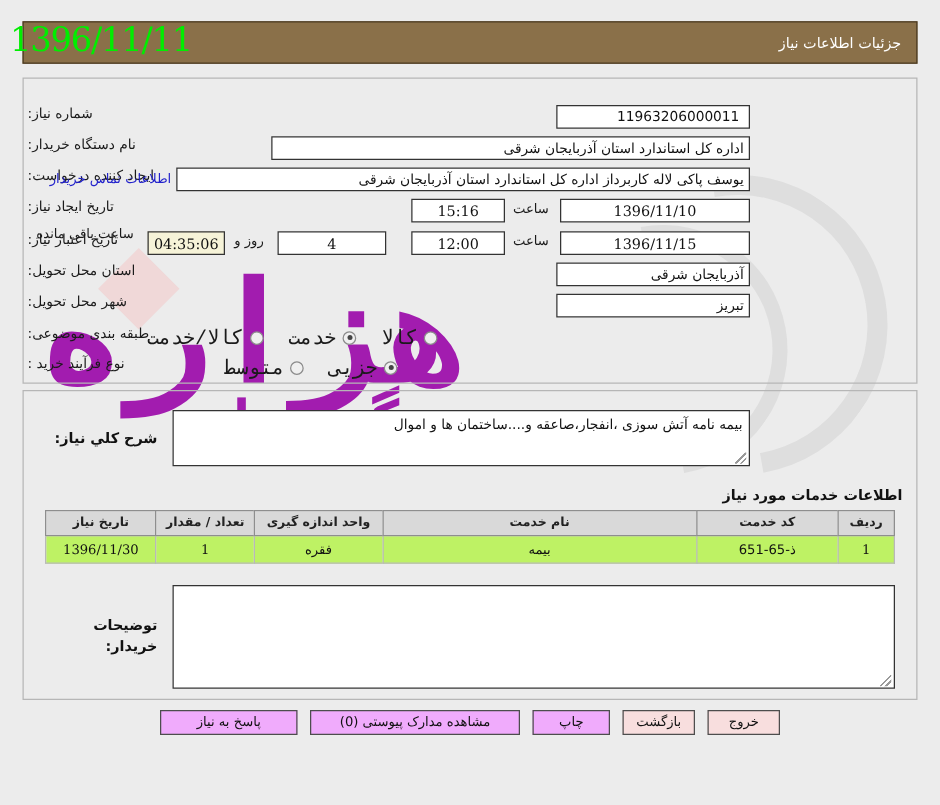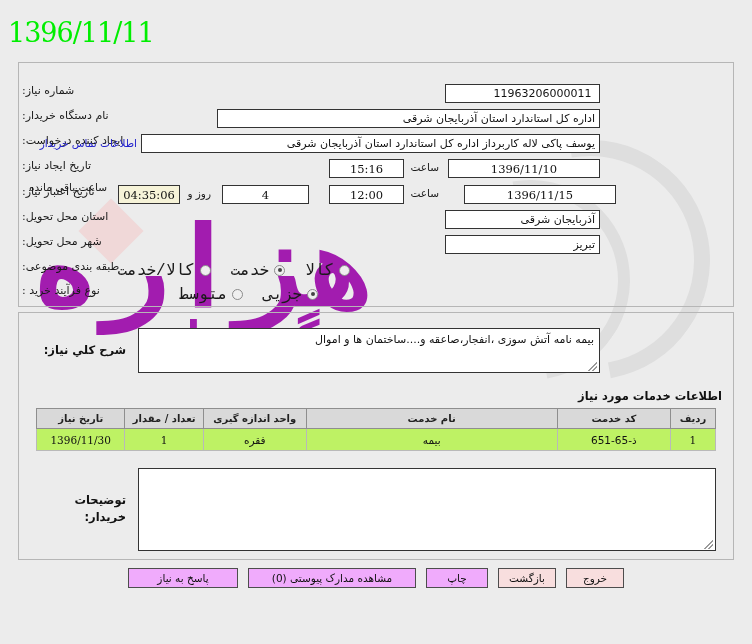--- a/index.html
+++ b/index.html
@@ -264,20 +264,23 @@
 <div id="page">
 
   <div class="watermark">
     <div class="wm-swoosh sw-a"></div>
     <div class="wm-swoosh sw-b"></div>
     <div class="wm-diamond"></div>
     <div class="wm-text wm-1">هزاره</div>
     <div class="wm-text wm-2">گستران</div>
   </div>
 
+  <div class="title-bar">
+    <div class="t">جزئیات اطلاعات نیاز</div>
+  </div>
   <div class="date-overlay">1396/11/11</div>
 
   <div class="panel panel-top"></div>
 
   <div class="row" style="right:616px; top:84px;">
     <div class="lbl lbl-w">شماره نیاز:</div>
   </div>
   <div class="fld center" style="position:absolute; right:152px; top:84px; width:155px; z-index:3;padding-left:44px;">11963206000011</div>
 
   <div class="row" style="right:616px; top:109px;">
@@ -294,21 +297,21 @@
   <div class="row" style="right:616px; top:159px;">
     <div class="lbl lbl-w">تاریخ ایجاد نیاز:</div>
   </div>
   <div class="fld ltrnum" style="position:absolute; right:152px; top:159px; width:152px; z-index:3;">1396/11/10</div>
   <div class="mini-lbl" style="position:absolute; right:308px; top:161px; z-index:3;">ساعت</div>
   <div class="fld ltrnum" style="position:absolute; right:348px; top:159px; width:75px; z-index:3;">15:16</div>
 
   <div class="row" style="right:616px; top:185px;">
     <div class="lbl lbl-w">تاریخ اعتبار نیاز:</div>
   </div>
-  <div class="fld ltrnum" style="position:absolute; right:136px; top:185px; width:152px; z-index:3;">1396/11/15</div>
+  <div class="fld ltrnum" style="position:absolute; right:152px; top:185px; width:152px; z-index:3;">1396/11/15</div>
   <div class="mini-lbl" style="position:absolute; right:308px; top:187px; z-index:3;">ساعت</div>
   <div class="fld ltrnum" style="position:absolute; right:348px; top:185px; width:75px; z-index:3;">12:00</div>
   <div class="fld ltrnum" style="position:absolute; right:443px; top:185px; width:87px; z-index:3;">4</div>
   <div class="mini-lbl" style="position:absolute; right:536px; top:187px; z-index:3;">روز و</div>
   <div class="countdown" style="position:absolute; right:572px; top:185px; z-index:3;">04:35:06</div>
   <div class="mini-lbl" style="position:absolute; right:640px; top:181px; z-index:3;">ساعت باقی مانده</div>
 
   <div class="row" style="right:616px; top:210px;">
     <div class="lbl lbl-w">استان محل تحویل:</div>
   </div>

